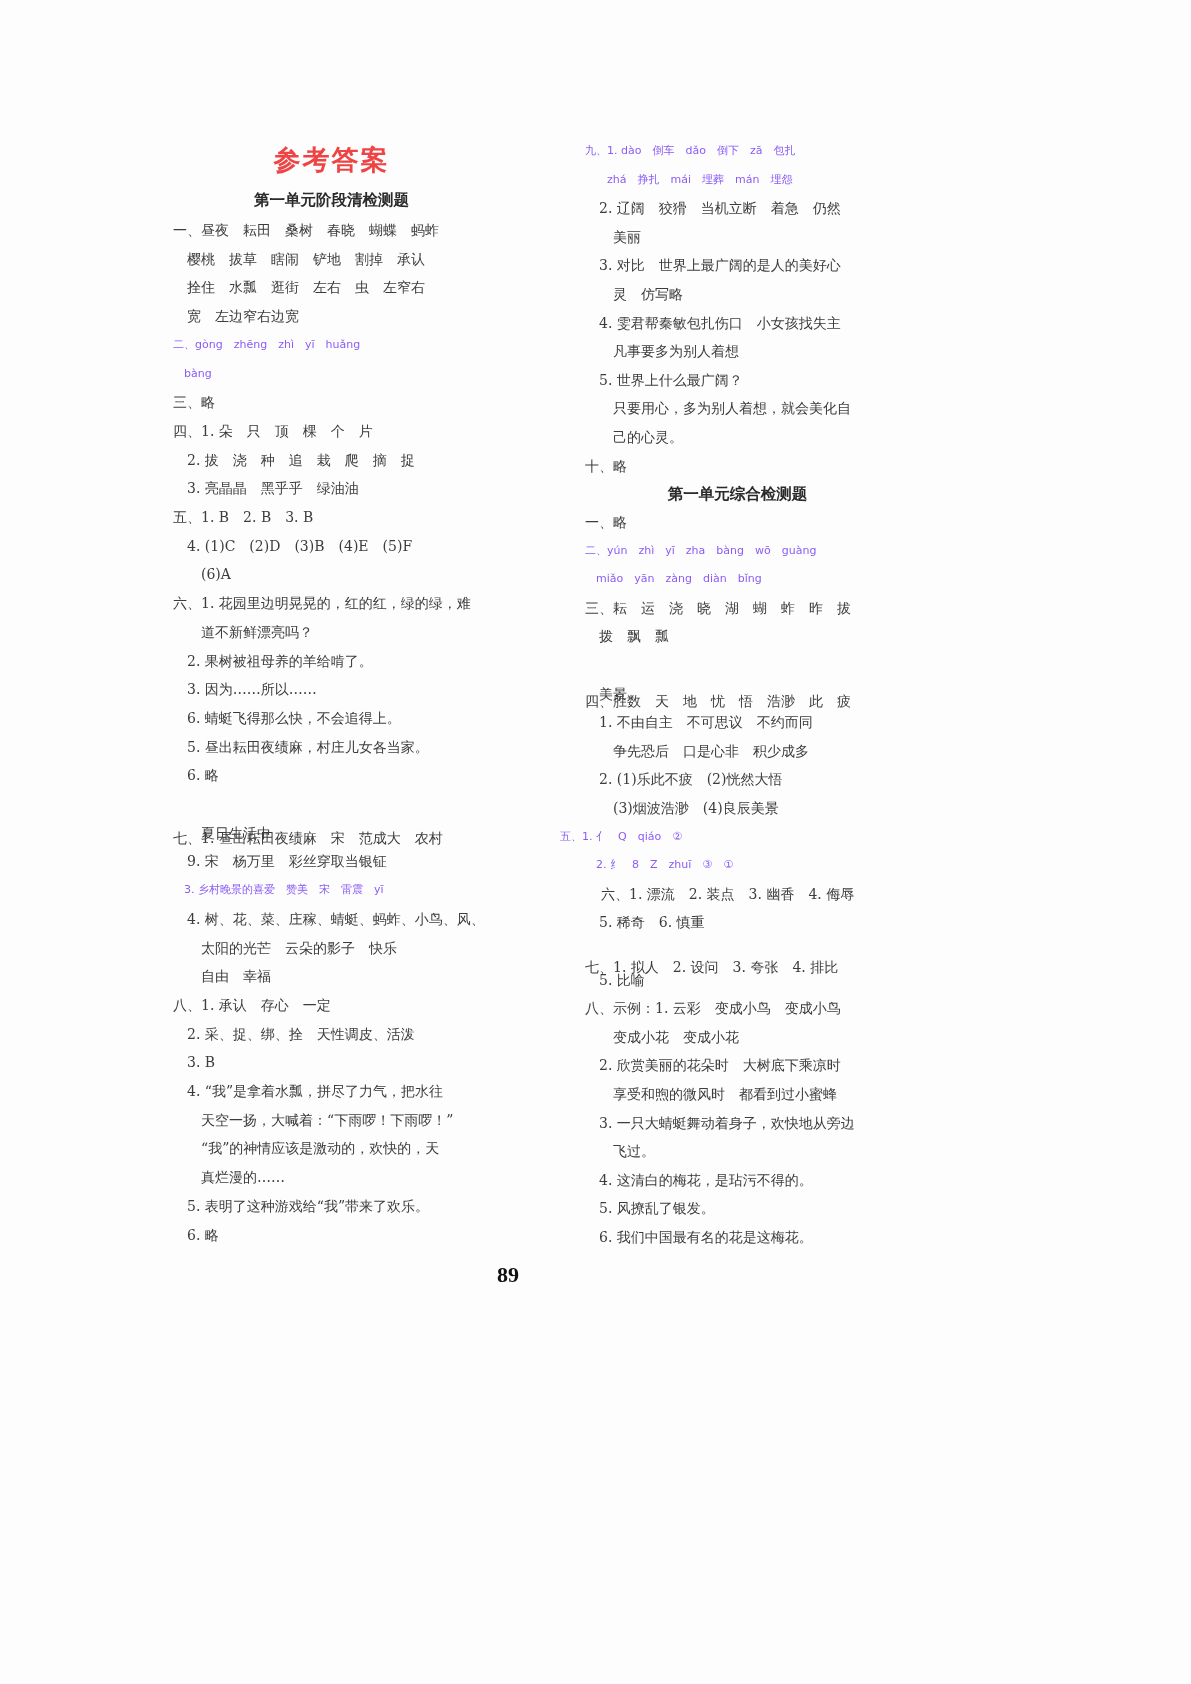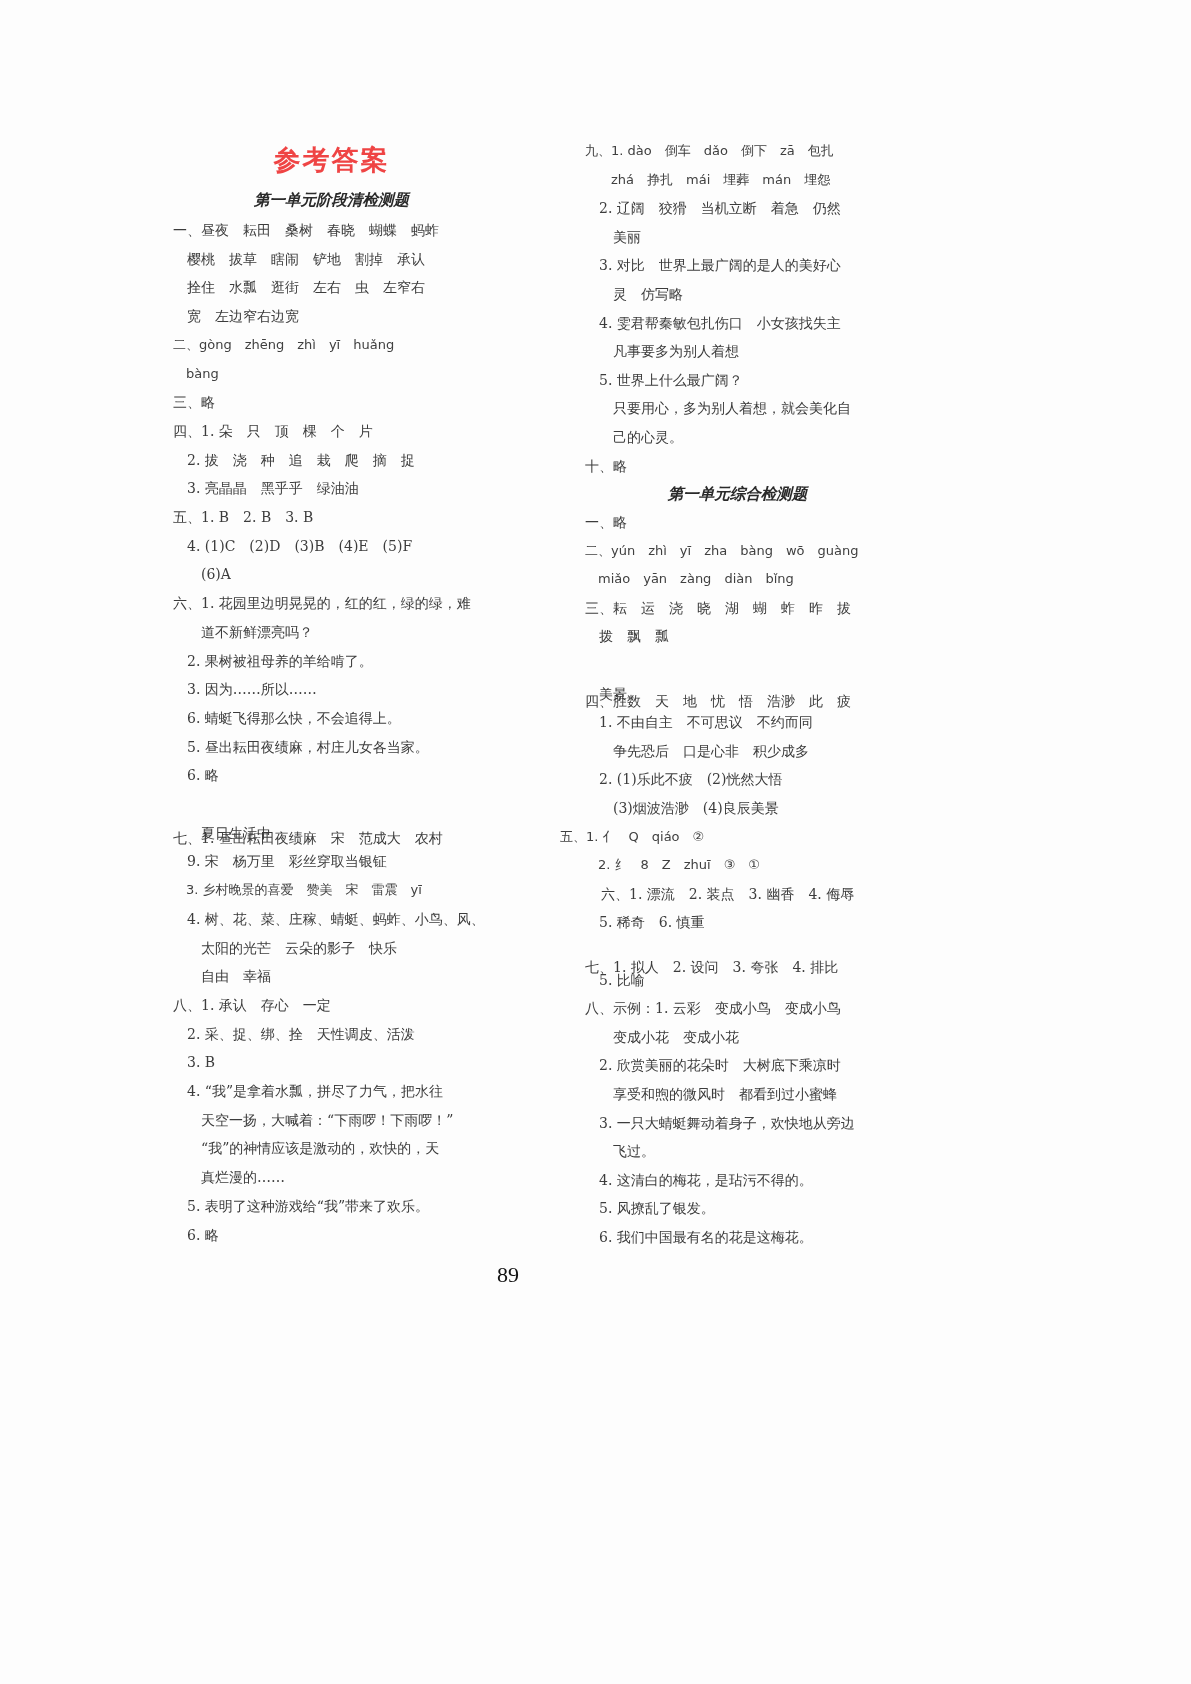--- a/index.html
+++ b/index.html
@@ -2,25 +2,25 @@
 <html><head>
 <meta charset="utf-8">
 <style>
   html, body { margin:0; padding:0; background:#ffffff; }
   body { width:1191px; height:1684px; position:relative; overflow:hidden;
          font-family:"DejaVu Serif","Liberation Serif",serif; color:#3a3a3a; }
   .page { position:absolute; left:0; top:0; width:1191px; height:1684px; background:#fdfdfd; }
   .title { position:absolute; left:173px; width:317px; top:140px; text-align:center;
            font-size:27px; font-weight:bold; color:#ef4444; letter-spacing:2px; line-height:40px; }
   .subhead { position:absolute; text-align:center; font-family:"DejaVu Sans","Liberation Sans",sans-serif;
-             font-weight:bold; font-size:15.5px; color:#2a2a2a; line-height:20px;font-style:italic; }
+             font-weight:bold; font-size:15.5px; color:#2a2a2a; line-height:20px; }
   .line { position:absolute; font-size:14px; line-height:20px; white-space:pre; color:#3c3c3c; }
-  .py { font-family:"DejaVu Sans","Liberation Sans",sans-serif; font-size:13px; color:#404040; }
+  .py { font-family:"DejaVu Sans","Liberation Sans",sans-serif; font-size:11px; color:#8b5cf6; }
   .pagenum { position:absolute; left:497px; top:1262px; font-family:"Liberation Serif","DejaVu Serif",serif;
-             font-weight:normal; font-size:22px; color:#111; }
+             font-weight:bold; font-size:22px; color:#111; }
 </style>
 </head>
 <body>
 
 <div class="page">
   <div class="title">参考答案</div>
 
   <div class="subhead" style="left:173px; width:317px; top:190px;">第一单元阶段清检测题</div>
   <div id="left-col">
       <div class="line" style="left: 173px; top: 220px;">一、昼夜　耘田　桑树　春晓　蝴蝶　蚂蚱</div>

